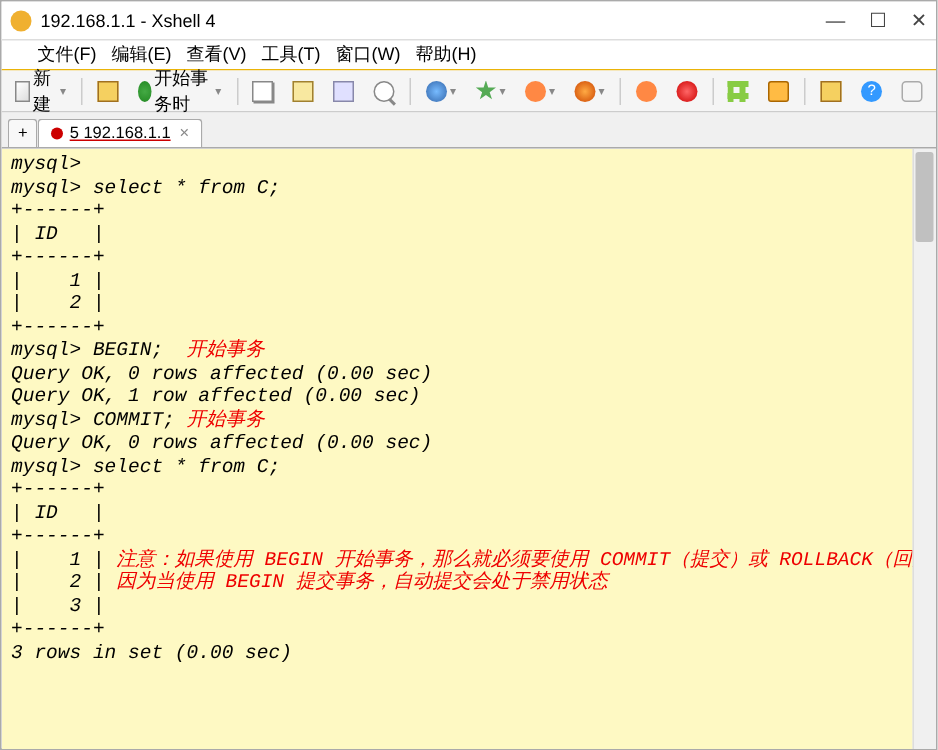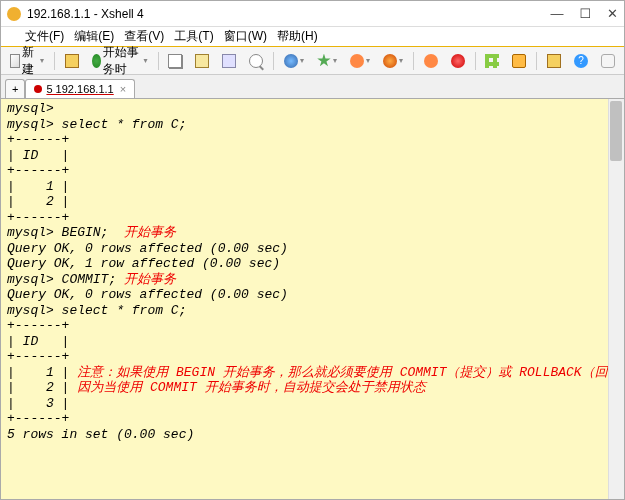--- a/index.html
+++ b/index.html
@@ -167,17 +167,17 @@
     <div class="line"><span>Query OK, 1 row affected (0.00 sec)</span></div>
     <div class="line"><span></span></div>
     <div class="line"><span>mysql&gt; COMMIT; </span><span class="red">开始事务</span></div>
     <div class="line"><span>Query OK, 0 rows affected (0.00 sec)</span></div>
     <div class="line"><span></span></div>
     <div class="line"><span>mysql&gt; select * from C;</span></div>
     <div class="line"><span>+------+</span></div>
     <div class="line"><span>| ID   |</span></div>
     <div class="line"><span>+------+</span></div>
     <div class="line"><span>|    1 | </span><span class="red">注意：如果使用 BEGIN 开始事务，那么就必须要使用 COMMIT（提交）或 ROLLBACK（回滚），</span></div>
-    <div class="line"><span>|    2 | </span><span class="red">因为当使用 COMMIT 开始事务时，自动提交会处于禁用状态</span></div>
+    <div class="line"><span>|    2 | </span><span class="red">因为当使用 BEGIN 提交事务，自动提交会处于禁用状态</span></div>
     <div class="line"><span>|    3 |</span></div>
     <div class="line"><span>+------+</span></div>
-    <div class="line"><span>5 rows in set (0.00 sec)</span></div>
+    <div class="line"><span>3 rows in set (0.00 sec)</span></div>
   </div>
 
 </body></html>

